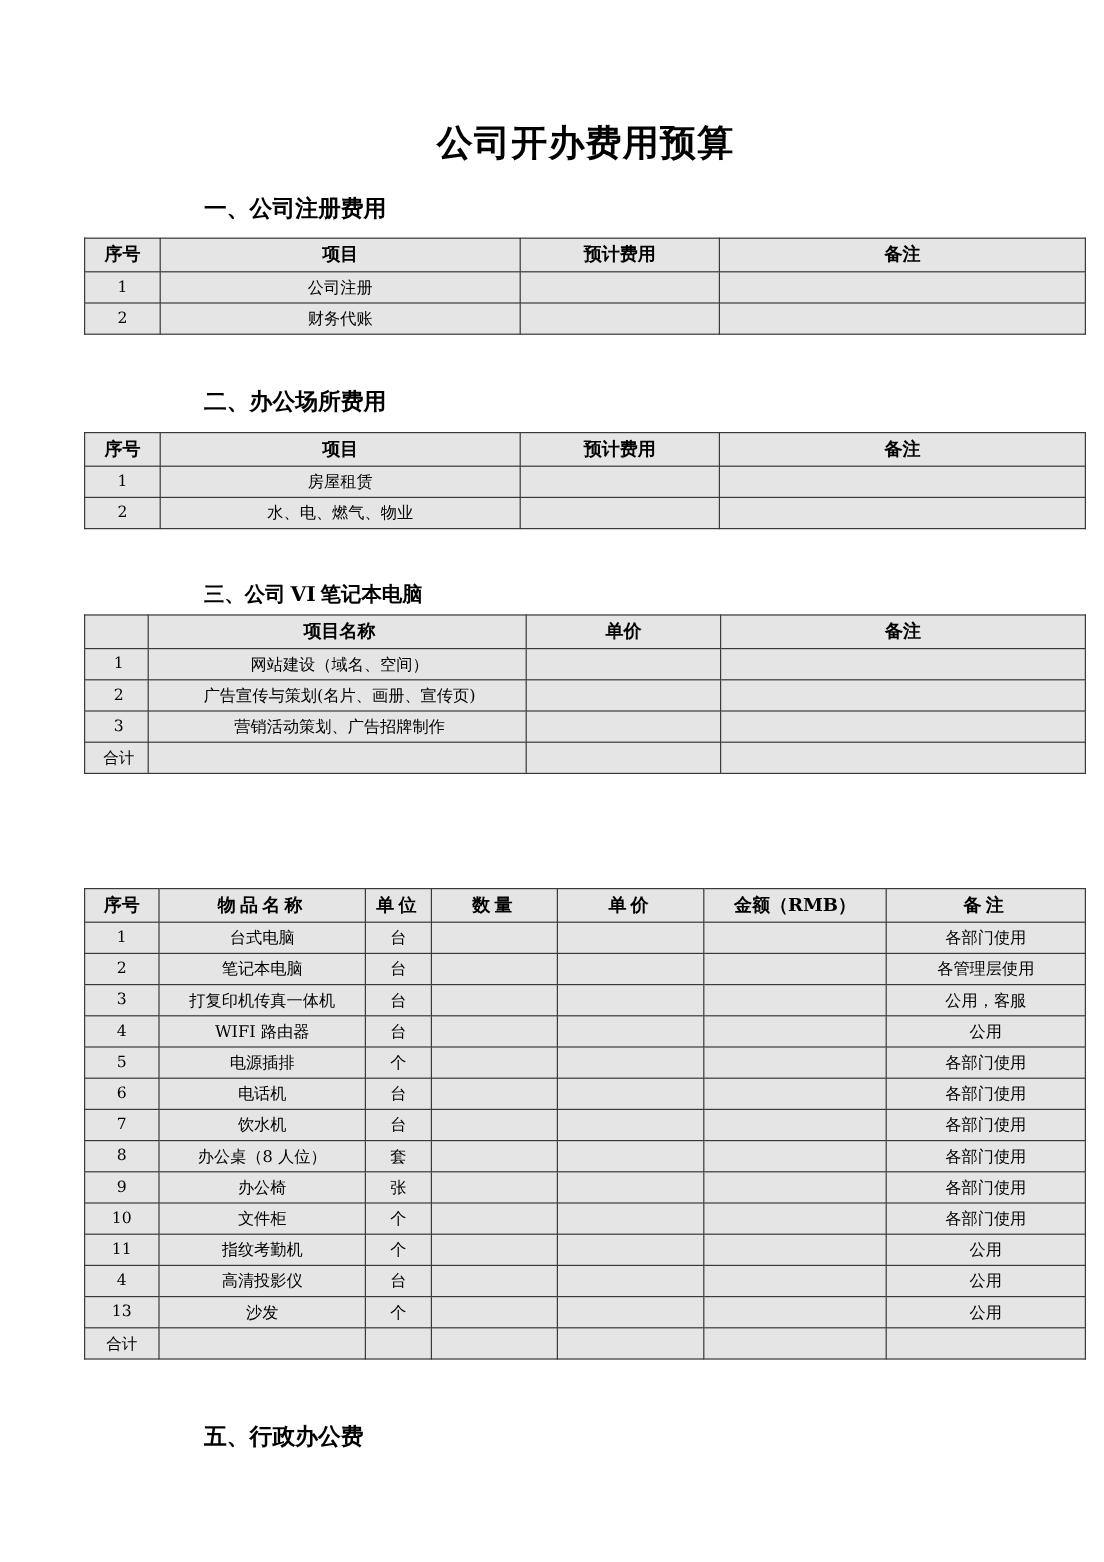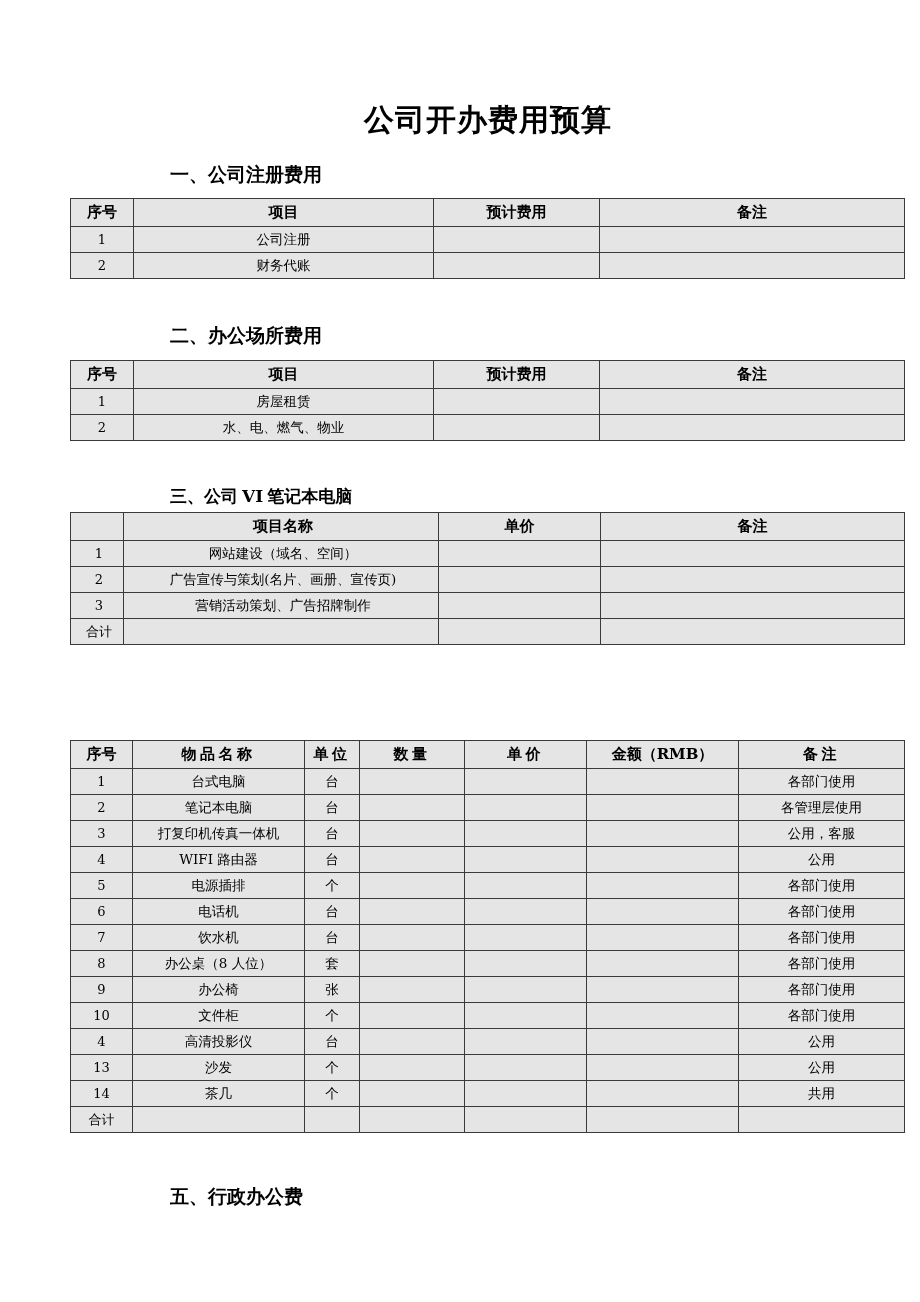--- a/index.html
+++ b/index.html
@@ -360,47 +360,47 @@
         <tr>
           <td class="idx">10</td>
           <td>文件柜</td>
           <td>个</td>
           <td></td>
           <td></td>
           <td></td>
           <td>各部门使用</td>
         </tr>
         <tr>
+          <td class="idx">11</td>
+          <td>指纹考勤机</td>
+          <td>个</td>
+          <td></td>
+          <td></td>
+          <td></td>
+          <td>公用</td>
+        </tr>
+        <tr>
           <td class="idx">4</td>
           <td>高清投影仪</td>
           <td>台</td>
           <td></td>
           <td></td>
           <td></td>
           <td>公用</td>
         </tr>
         <tr>
           <td class="idx">13</td>
           <td>沙发</td>
           <td>个</td>
           <td></td>
           <td></td>
           <td></td>
           <td>公用</td>
         </tr>
         <tr>
-          <td class="idx">14</td>
-          <td>茶几</td>
-          <td>个</td>
-          <td></td>
-          <td></td>
-          <td></td>
-          <td>共用</td>
-        </tr>
-        <tr>
           <td class="idx">合计</td>
           <td></td>
           <td></td>
           <td></td>
           <td></td>
           <td></td>
           <td></td>
         </tr>
       </tbody>
   </table>

